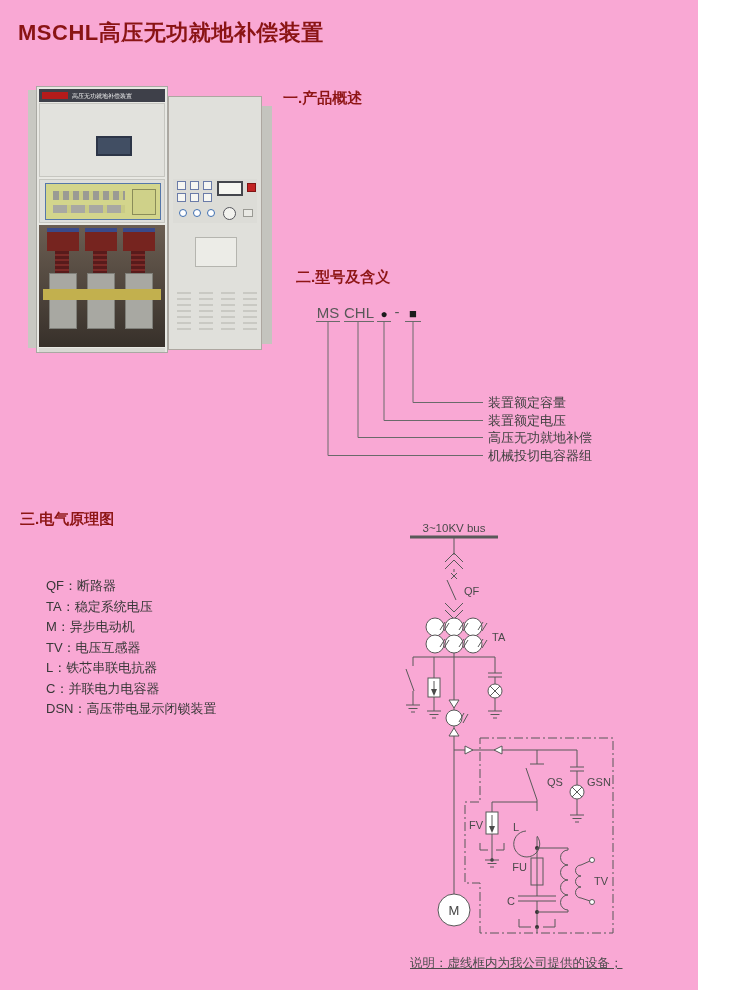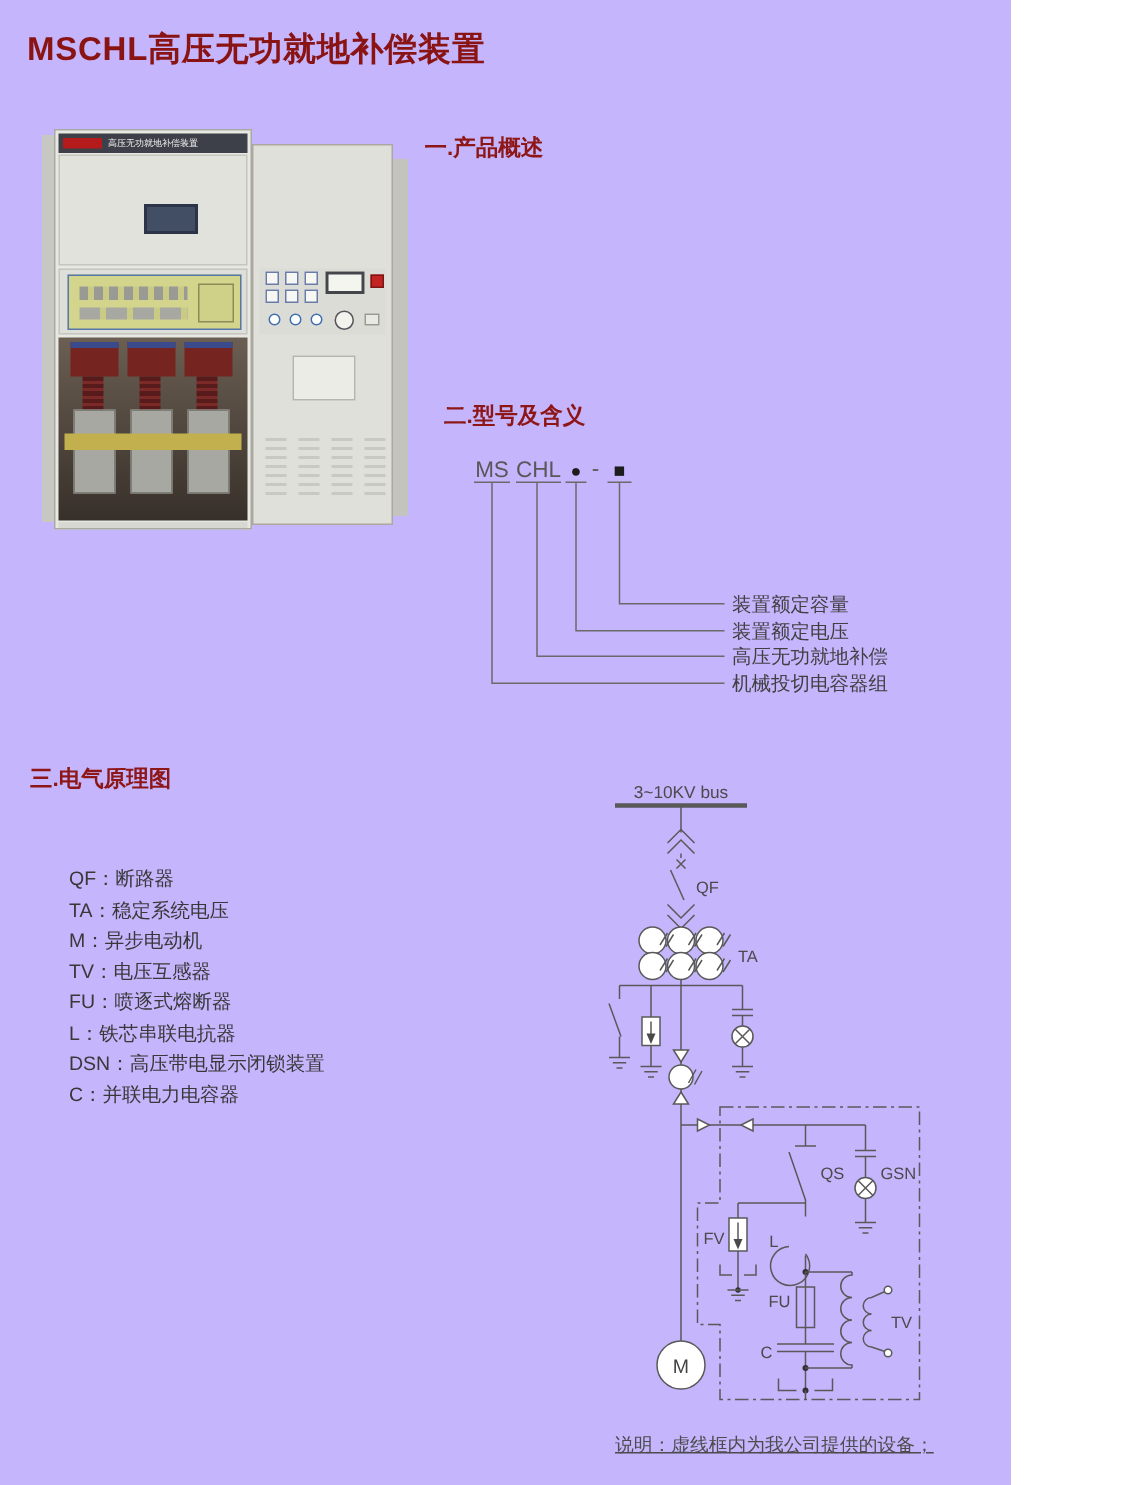--- a/index.html
+++ b/index.html
@@ -1,17 +1,17 @@
 <!DOCTYPE html>
 <html><head>
 <meta charset="utf-8">
 <style>
   html,body{margin:0;padding:0;background:#fff;}
-  .page{position:relative;width:674px;height:990px;background:#c4b5fd;overflow:hidden;
-        font-family:"Liberation Sans","DejaVu Sans",sans-serif;color:#3a3a3a;}
+  .page{position:relative;width:674px;height:990px;background:#f9a8d4;overflow:hidden;
+        font-family:"Liberation Sans","DejaVu Sans",sans-serif;color:#3a3a3a;padding-left:24px;}
   .abs{position:absolute;}
   .title{font-size:22px;font-weight:bold;color:#8a1414;letter-spacing:.5px;}
   .sec-h{font-size:15px;font-weight:bold;color:#8e1616;}
   .body-txt{font-size:13.5px;line-height:19px;text-align:justify;color:#383838;}
   .para{text-indent:2em;margin:0;}
   .legend-line{font-size:13px;line-height:20.5px;color:#383838;white-space:nowrap;}
   .note{font-size:12.5px;color:#4c4c4c;}
   svg text{font-family:"Liberation Sans","DejaVu Sans",sans-serif;}
   
   .photo *{position:absolute;box-sizing:border-box;}
@@ -104,24 +104,23 @@
     <text x="188" y="170" font-size="13" fill="#404040">机械投切电容器组</text>
   </svg>
 
   <div class="abs sec-h" style="left:20px;top:510px;">三.电气原理图</div>
 
   <div class="abs" style="left:46px;top:576px;">
     <div class="legend-line">QF：断路器</div>
     <div class="legend-line">TA：稳定系统电压</div>
     <div class="legend-line">M：异步电动机</div>
     <div class="legend-line">TV：电压互感器</div>
-    <div class="legend-line">FU：喷逐式熔断器</div>
     <div class="legend-line">L：铁芯串联电抗器</div>
+    <div class="legend-line">C：并联电力电容器</div>
     <div class="legend-line">DSN：高压带电显示闭锁装置</div>
-    <div class="legend-line">C：并联电力电容器</div>
   </div>
 
   <svg class="abs" style="left:380px;top:515px;" width="316" height="452" viewBox="0 0 316 452">
     <g stroke="#595959" stroke-width="1" fill="none">
 
       <line x1="30" y1="22" x2="118" y2="22" stroke-width="3"></line>
 
       <path d="M74,22 V40"></path>
       <path d="M65,47 L74,38 L83,47 M65,54 L74,45 L83,54"></path>
       <path d="M74,54 V57"></path>

